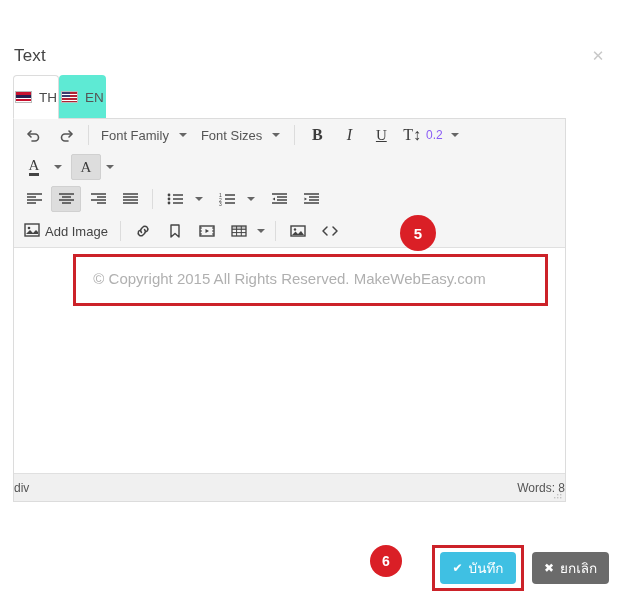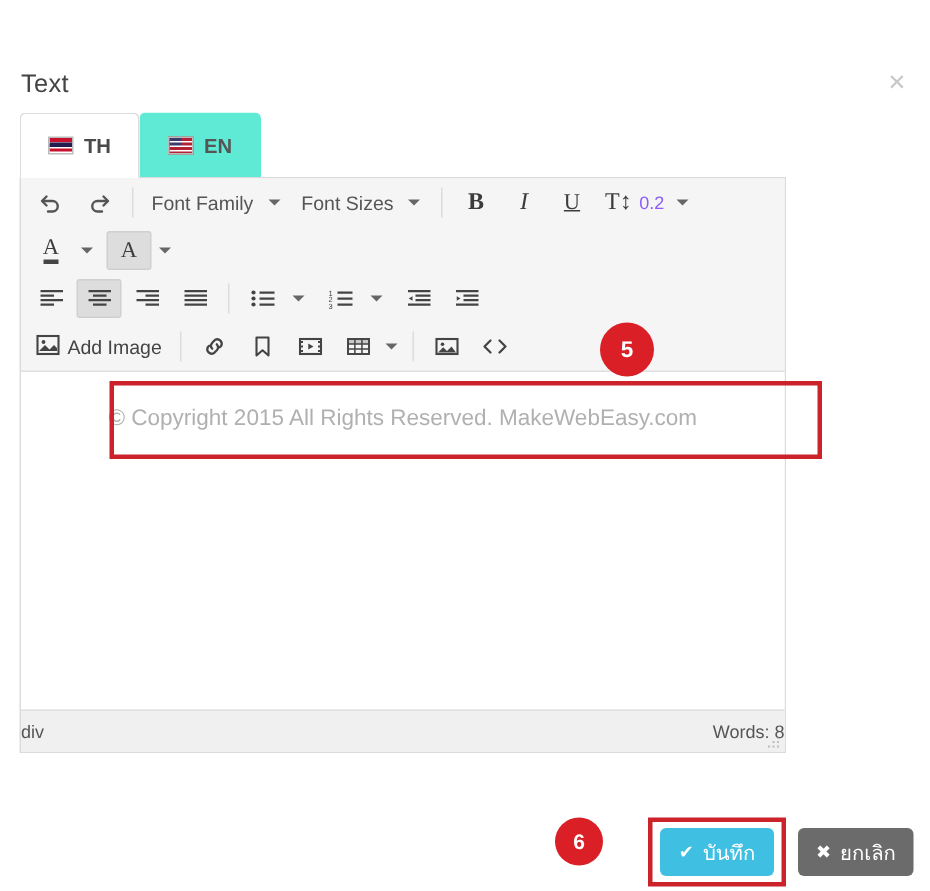--- a/index.html
+++ b/index.html
@@ -28,25 +28,24 @@
     color: #c8c8c8; font-size: 15px; cursor: pointer; user-select: none;
   }
 
   
   #tabs {
     position: absolute; left: 13px; top: 75px; width: 597px; height: 44px;
     display: flex; align-items: flex-end;
   }
   .tab {
     height: 44px; display: flex; align-items: center; gap: 7px;
-    padding: 0 18px; font-size: 13.5px; color: #4a4a4a;
+    padding: 0 1px; font-size: 13.5px; color: #4a4a4a;
     cursor: pointer; position: relative;
     border: 1px solid transparent;
     border-radius: 4px 4px 0 0;
-    font-weight: bold;
   }
   .tab.active {
     background: #ffffff;
     border-color: #dcdcdc;
     border-bottom-color: #ffffff;
     z-index: 3;
   }
   .tab.inactive { background: #5eead4; color: #555; }
   .flag { width: 17px; height: 12px; border: 1px solid #bbb; display: inline-block; position: relative; overflow: hidden; flex: 0 0 auto;}
   .flag-th { background: #fff; }
@@ -68,21 +67,21 @@
   .flag-en::before {
     content: ""; position: absolute; left: 0; top: 0; width: 8px; height: 6px; background: #3c3b6e;
   }
   .flag-en::after {
     content: ""; position: absolute; left: 0; right: 0; top: 2px; height: 1px;
     background: #fff; box-shadow: 0 3px 0 0 #fff, 0 6px 0 0 #fff, 0 9px 0 0 #fff;
   }
 
   
   #editor {
-    position: absolute; left: 13px; top: 118px; width: 511px; height: 384px;
+    position: absolute; left: 13px; top: 118px; width: 553px; height: 384px;
     border: 1px solid #dcdcdc; background: #fff;
   }
 
   
   #toolbar { background: #f5f5f5; border-bottom: 1px solid #e0e0e0; }
   .tb-row { display: flex; align-items: center; height: 32px; padding: 0 4px; }
   .tb-row + .tb-row { }
   .tb-btn {
     min-width: 30px; height: 26px; margin: 0 1px;
     display: flex; align-items: center; justify-content: center;

